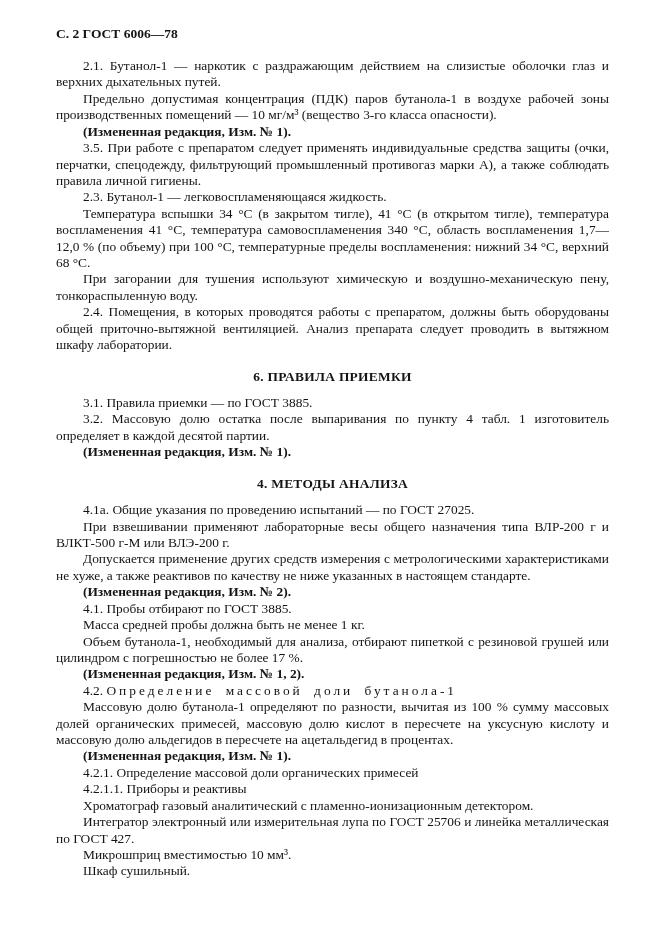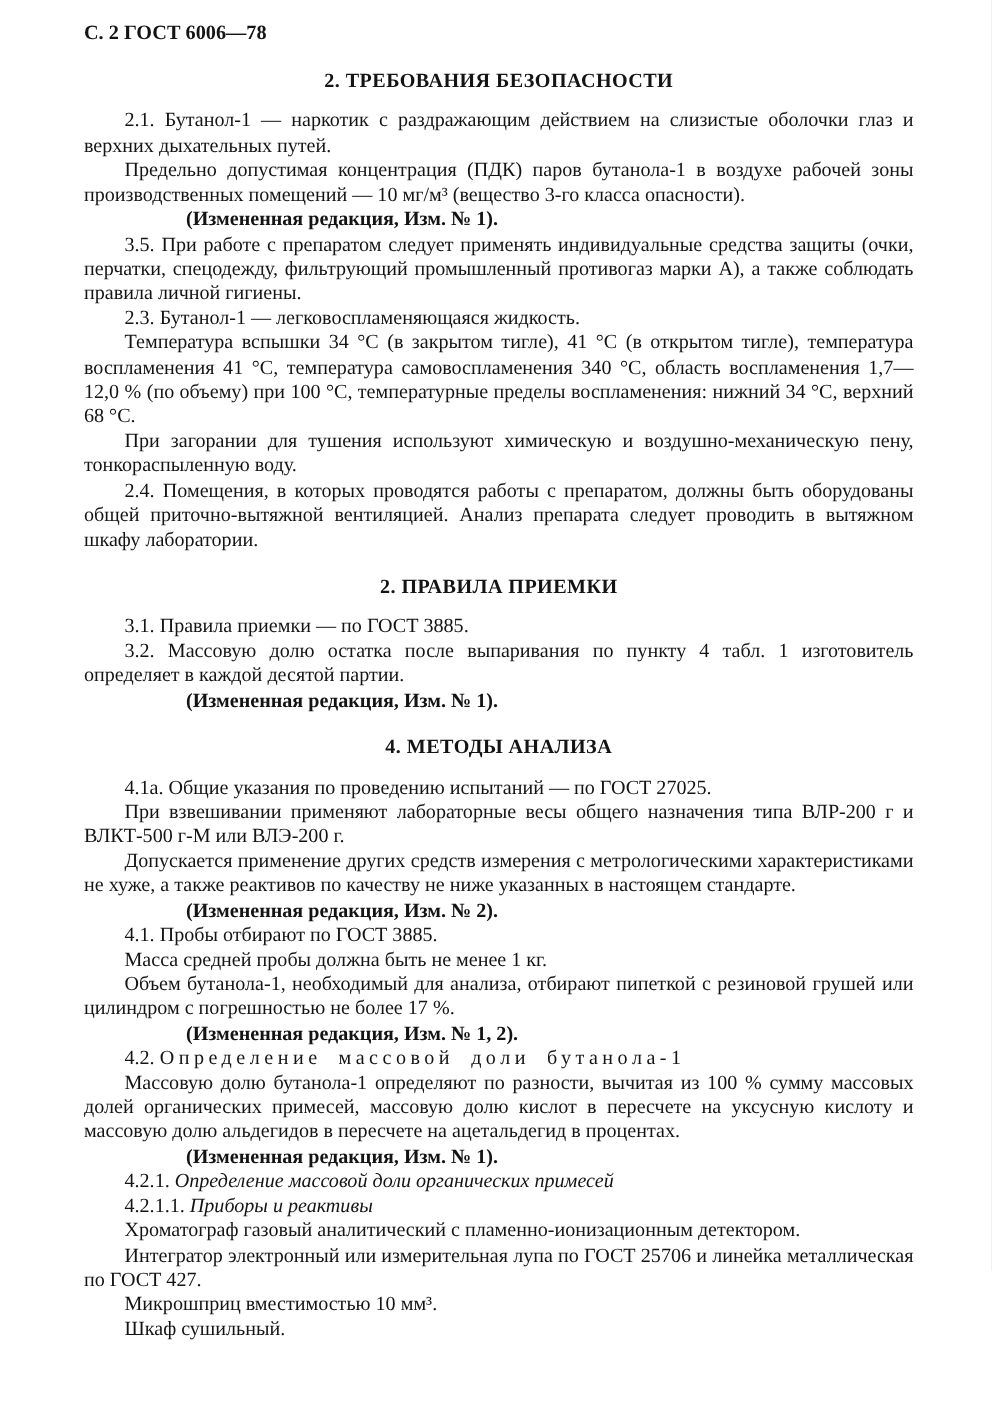--- a/index.html
+++ b/index.html
@@ -7,21 +7,21 @@
     padding: 0;
     background: #e8e8e8;
   }
   .page {
     position: relative;
     width: 661px;
     height: 936px;
     margin: 0 auto;
     background: #ffffff;
     box-sizing: border-box;
-    padding: 14px 52px 30px 56px;
+    padding: 26px 52px 30px 56px;
     font-family: "Liberation Serif", "DejaVu Serif", serif;
     color: #141414;
     overflow: hidden;
   }
   .page-header {
     font-weight: bold;
     font-size: 13.5px;
     margin: 0 0 16px 0;
   }
   .doc-body {
@@ -32,40 +32,39 @@
     text-align: center;
     font-weight: bold;
     margin: 15px 0 10px 0;
     letter-spacing: 0.3px;
   }
   .para {
     margin: 0;
     text-align: justify;
     text-indent: 27px;
   }
-  .b  { font-weight: bold; margin-left: 41px; }
-  .i  { font-style: italic; }
+  .b  { font-weight: bold; }
+  .i  { }
   .sp { letter-spacing: 3px; word-spacing: 5px; }
 </style>
 </head>
 <body>
 
 <div class="page">
   <div class="page-header">С. 2 ГОСТ 6006—78</div>
   <div class="doc-body">
-      <div class="heading">2. ТРЕБОВАНИЯ БЕЗОПАСНОСТИ</div>
       <p class="para"><span>2.1. Бутанол-1 — наркотик с раздражающим действием на слизистые оболочки глаз и верхних дыхательных путей.</span></p>
       <p class="para"><span>Предельно допустимая концентрация (ПДК) паров бутанола-1 в воздухе рабочей зоны производственных помещений — 10 мг/м³ (вещество 3-го класса опасности).</span></p>
       <p class="para"><span class="b">(Измененная редакция, Изм. № 1).</span></p>
       <p class="para"><span>3.5. При работе с препаратом следует применять индивидуальные средства защиты (очки, перчатки, спецодежду, фильтрующий промышленный противогаз марки А), а также соблюдать правила личной гигиены.</span></p>
       <p class="para"><span>2.3. Бутанол-1 — легковоспламеняющаяся жидкость.</span></p>
       <p class="para"><span>Температура вспышки 34 °С (в закрытом тигле), 41 °С (в открытом тигле), температура воспламенения 41 °С, температура самовоспламенения 340 °С, область воспламенения 1,7—12,0 % (по объему) при 100 °С, температурные пределы воспламенения: нижний 34 °С, верхний 68 °С.</span></p>
       <p class="para"><span>При загорании для тушения используют химическую и воздушно-механическую пену, тонкораспыленную воду.</span></p>
       <p class="para"><span>2.4. Помещения, в которых проводятся работы с препаратом, должны быть оборудованы общей приточно-вытяжной вентиляцией. Анализ препарата следует проводить в вытяжном шкафу лаборатории.</span></p>
-      <div class="heading">2. ПРАВИЛА ПРИЕМКИ</div>
+      <div class="heading">6. ПРАВИЛА ПРИЕМКИ</div>
       <p class="para"><span>3.1. Правила приемки — по ГОСТ 3885.</span></p>
       <p class="para"><span>3.2. Массовую долю остатка после выпаривания по пункту 4 табл. 1 изготовитель определяет в каждой десятой партии.</span></p>
       <p class="para"><span class="b">(Измененная редакция, Изм. № 1).</span></p>
       <div class="heading">4. МЕТОДЫ АНАЛИЗА</div>
       <p class="para"><span>4.1а. Общие указания по проведению испытаний — по ГОСТ 27025.</span></p>
       <p class="para"><span>При взвешивании применяют лабораторные весы общего назначения типа ВЛР-200 г и ВЛКТ-500 г-М или ВЛЭ-200 г.</span></p>
       <p class="para"><span>Допускается применение других средств измерения с метрологическими характеристиками не хуже, а также реактивов по качеству не ниже указанных в настоящем стандарте.</span></p>
       <p class="para"><span class="b">(Измененная редакция, Изм. № 2).</span></p>
       <p class="para"><span>4.1. Пробы отбирают по ГОСТ 3885.</span></p>
       <p class="para"><span>Масса средней пробы должна быть не менее 1 кг.</span></p>

